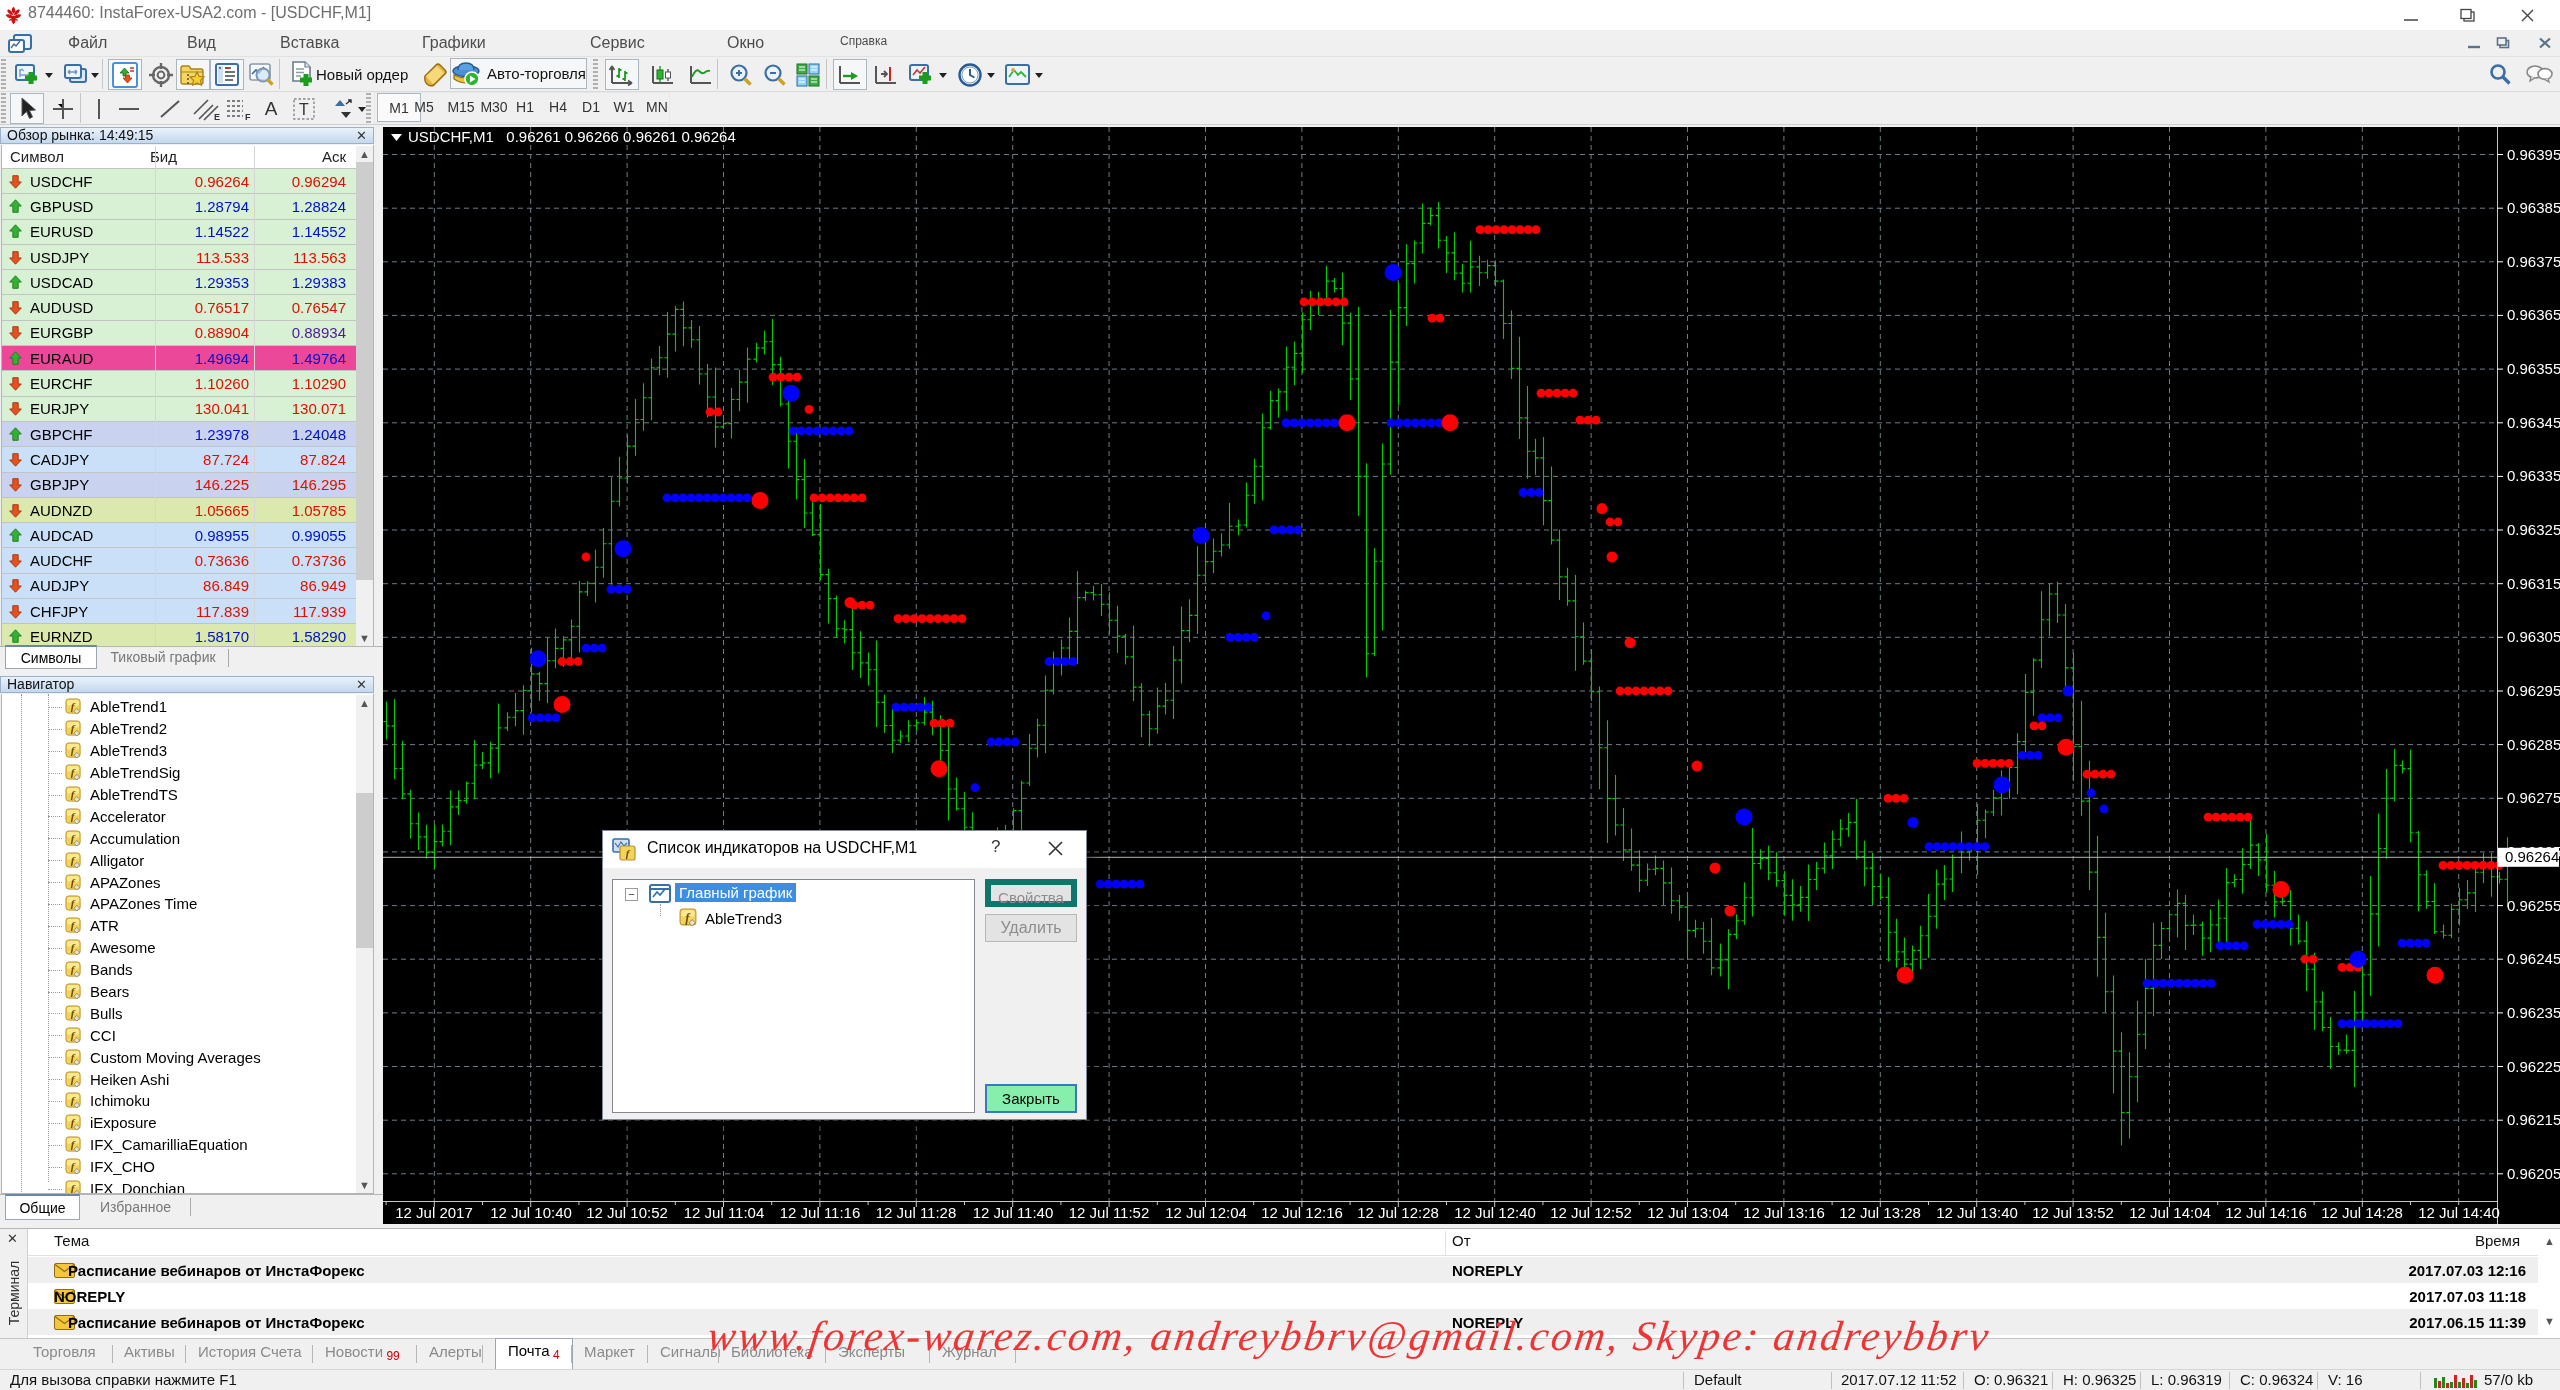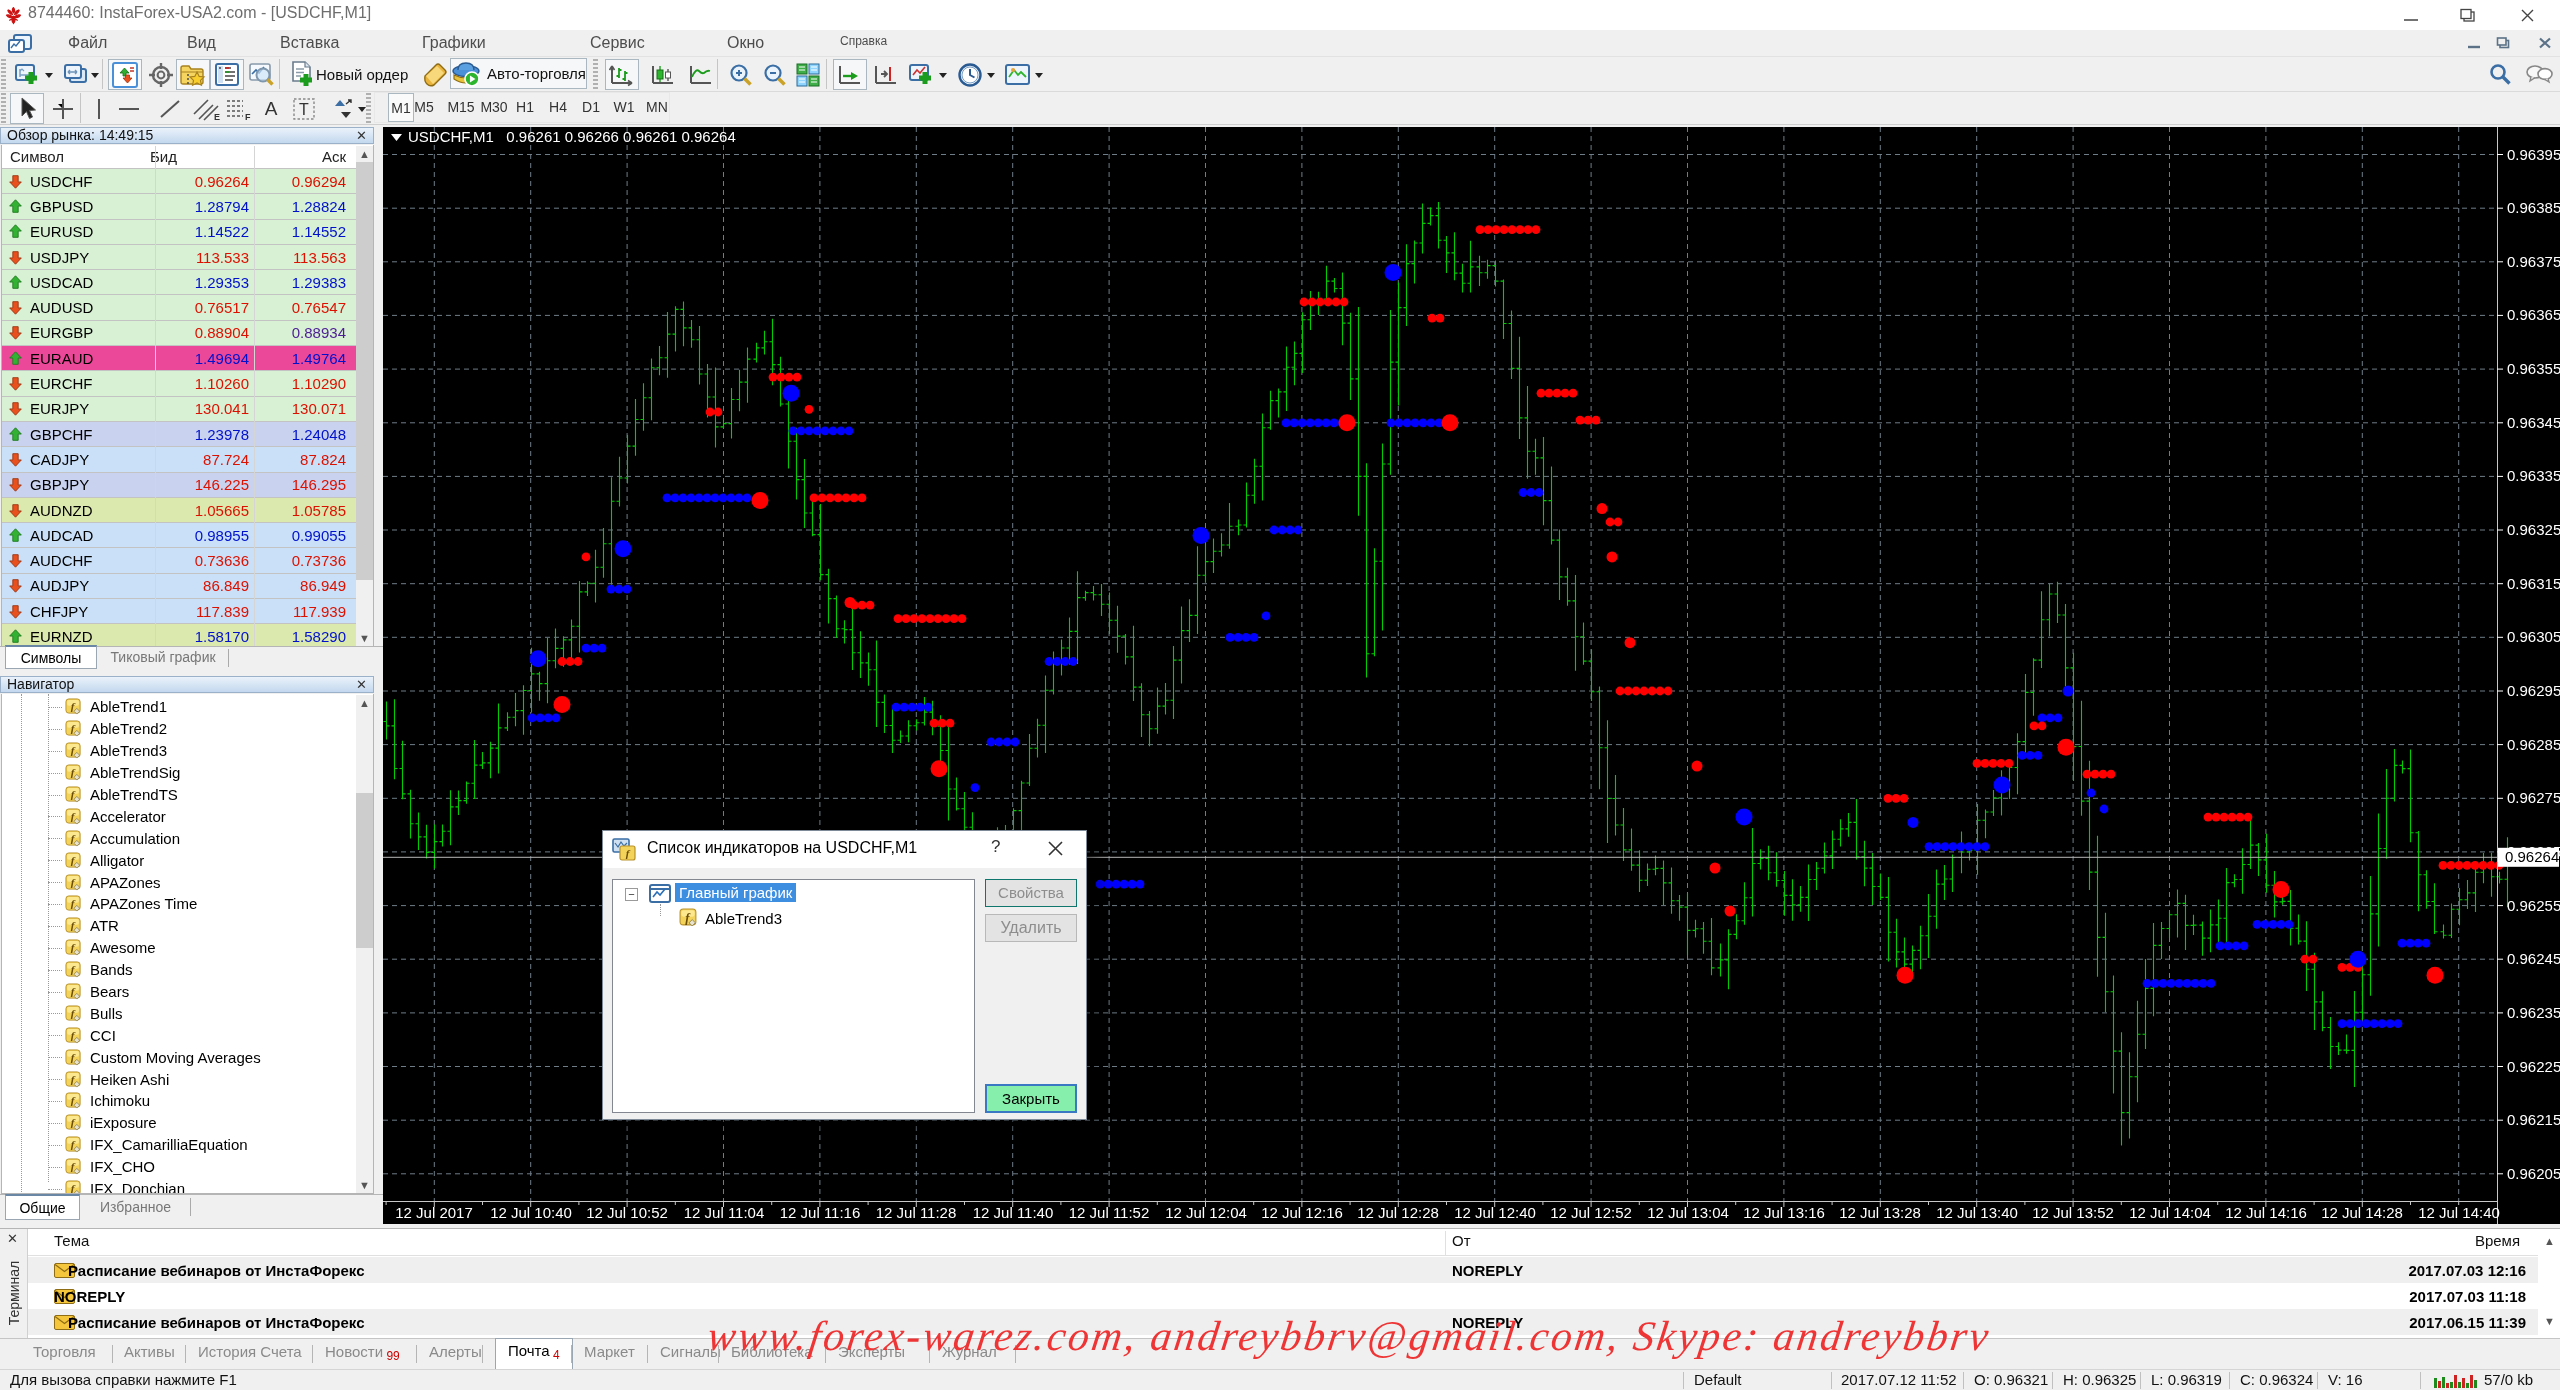--- a/index.html
+++ b/index.html
@@ -297,21 +297,21 @@
       <path d="M16 8 l5-4 M18 4 h3 v3" stroke="#333" stroke-width="1.4" fill="none"></path>
     </svg>
   </div>
 <div class="tbtn" style="left:352px;top:93px;width:20px">
     <svg width="12" height="26" viewBox="0 0 12 26">
       <path d="M2 11 l4 5 4-5 Z" fill="#222"></path>
     </svg>
   </div>
 <div class="grip" style="left:366px;top:93px"></div>
 <div style="position:absolute;left:374px;top:92px;width:296px;height:31px;border:1px solid #e8e8e8;background:#f0f0f0"></div>
-<div class="tfbtn active" style="left:388px;width:26px">M1</div>
+<div class="tfbtn active" style="left:377px;width:44px">M1</div>
 <div class="tfbtn" style="left:411px;width:26px">M5</div>
 <div class="tfbtn" style="left:443px;width:36px">M15</div>
 <div class="tfbtn" style="left:476px;width:36px">M30</div>
 <div class="tfbtn" style="left:512px;width:26px">H1</div>
 <div class="tfbtn" style="left:545px;width:26px">H4</div>
 <div class="tfbtn" style="left:578px;width:26px">D1</div>
 <div class="tfbtn" style="left:611px;width:26px">W1</div>
 <div class="tfbtn" style="left:644px;width:26px">MN</div>
 <svg width="2177" height="1097" viewBox="383 127 2177 1097" xmlns="http://www.w3.org/2000/svg" style="position:absolute;left:383px;top:127px;">
     <rect x="383" y="127" width="2177" height="1097" fill="#000000"></rect>
@@ -1153,21 +1153,21 @@
       <div style="position:absolute;left:62px;top:3px;background:#3d8de0;color:#fff;font-size:15px;padding:1px 4px">Главный график</div>
       <div style="position:absolute;left:47px;top:24px;width:1px;height:12px;border-left:1px dotted #999"></div>
       <div style="position:absolute;left:66px;top:28px"><svg width="19" height="19" viewBox="0 0 18 18" style="vertical-align:-3px">
           <rect x="1" y="1" width="15" height="15" rx="3" fill="#f3d35a" stroke="#b8912a"></rect>
           <rect x="2.2" y="2.2" width="12.6" height="6" rx="2" fill="#fbe88f"></rect>
           <text x="8" y="13" font-size="12" font-style="italic" font-weight="bold" font-family="Liberation Serif,serif" fill="#6b4d07" text-anchor="middle">f</text>
           <path d="M12.5 11 L15.5 14 L12.5 17 L9.5 14 Z" fill="#e8e3d0" stroke="#8a7b42" stroke-width="0.8"></path>
         </svg></div>
       <div style="position:absolute;left:92px;top:30px;font-size:15px;color:#000">AbleTrend3</div>
     </div>
-    <div style="position:absolute;left:382px;top:48px;width:92px;height:28px;background:#e3e3e3;border:1px solid #0f766e;color:#8d8d8d;font-size:15px;text-align:center;line-height:26px">Свойства</div>
+    <div style="position:absolute;left:382px;top:48px;width:92px;height:28px;background:#e3e3e3;border:6px solid #0f766e;color:#8d8d8d;font-size:15px;text-align:center;line-height:26px">Свойства</div>
     <div style="position:absolute;left:382px;top:83px;width:92px;height:28px;background:#e3e3e3;border:1px solid #b8b8b8;color:#8d8d8d;font-size:16px;text-align:center;line-height:26px">Удалить</div>
     <div style="position:absolute;left:382px;top:253px;width:92px;height:29px;background:#86efac;border:2px solid #3b78c3;color:#000;font-size:15px;text-align:center;line-height:25px">Закрыть</div>
   </div>
 <div class="abs" style="left:0;top:1228px;width:2560px;height:140px;background:#ffffff;border-top:1px solid #b5b5b5">
     <div style="position:absolute;left:0;top:0;width:28px;height:140px;background:#f0f0f0;border-right:1px solid #d0d0d0">
       <div style="position:absolute;left:7px;top:2px;font-size:13px;color:#333">✕</div>
       <div style="position:absolute;left:-28px;top:56px;width:84px;transform:rotate(-90deg);font-size:14px;color:#333;text-align:center">Терминал</div>
     </div>
     <div style="position:absolute;left:28px;top:0;width:2510px;height:27px;background:#fff;border-bottom:1px solid #e0e0e0">
       <div style="position:absolute;left:26px;top:3px;color:#111">Тема</div>

